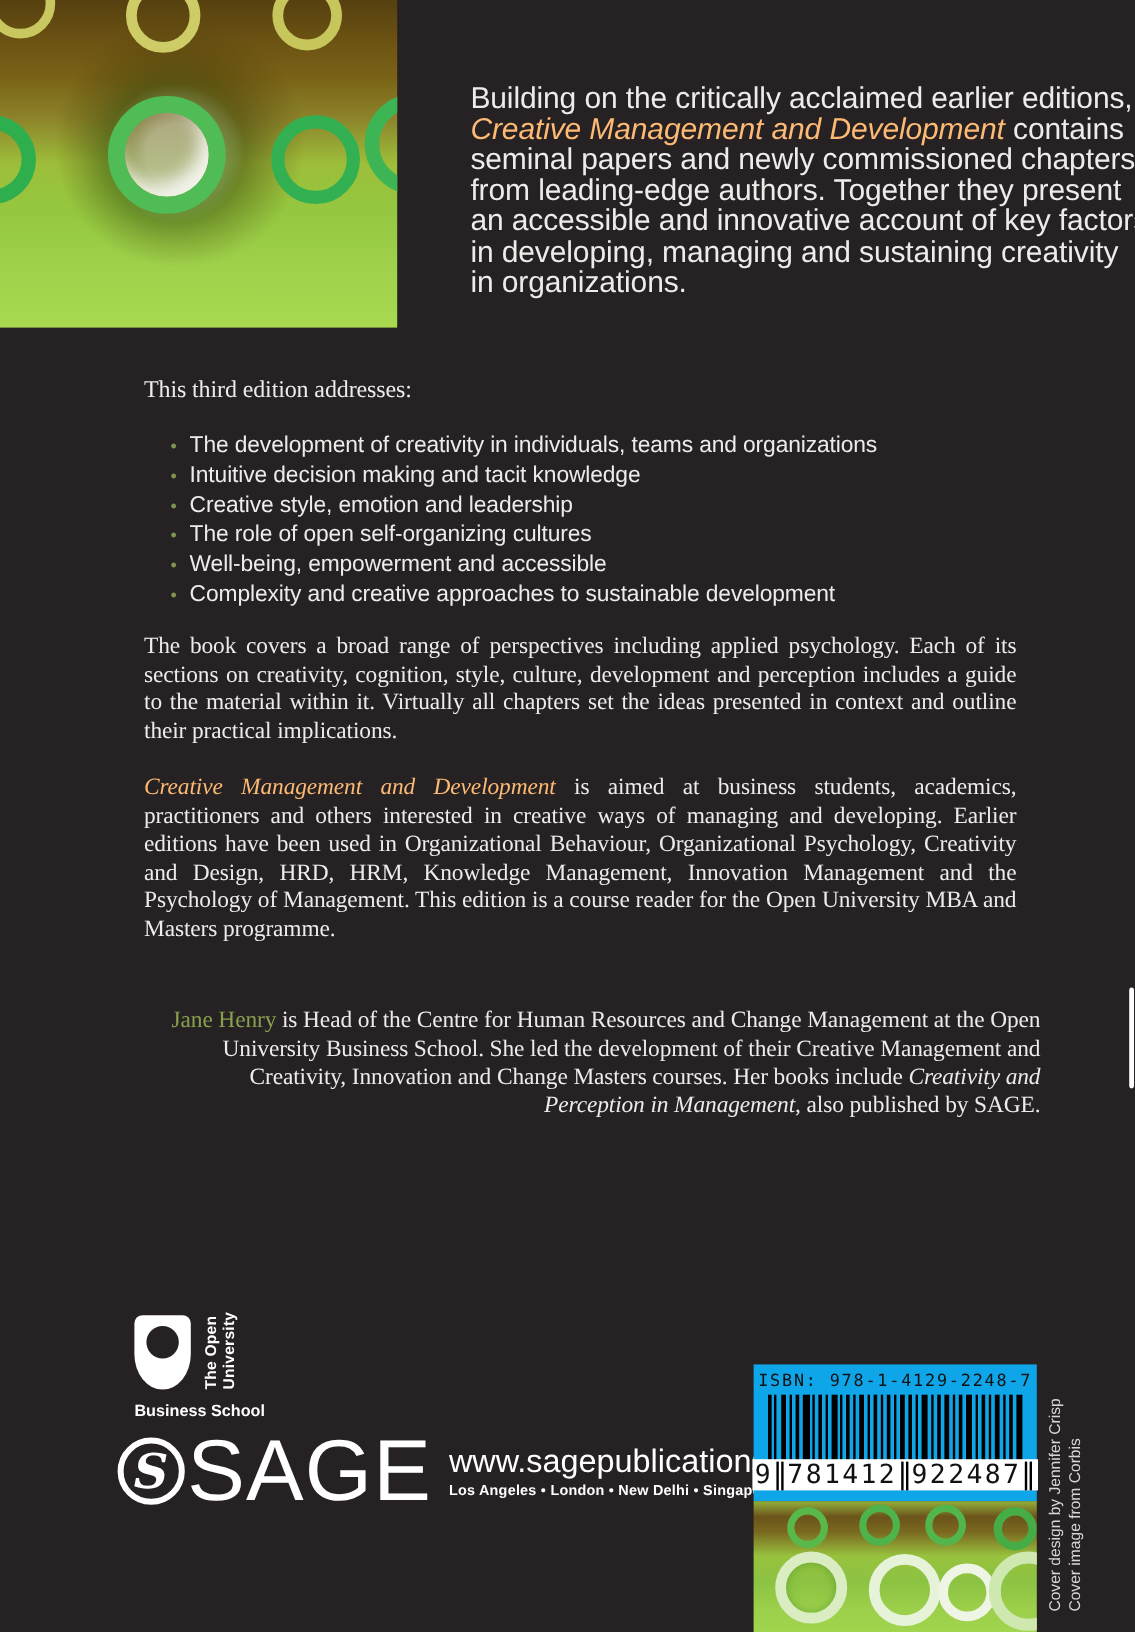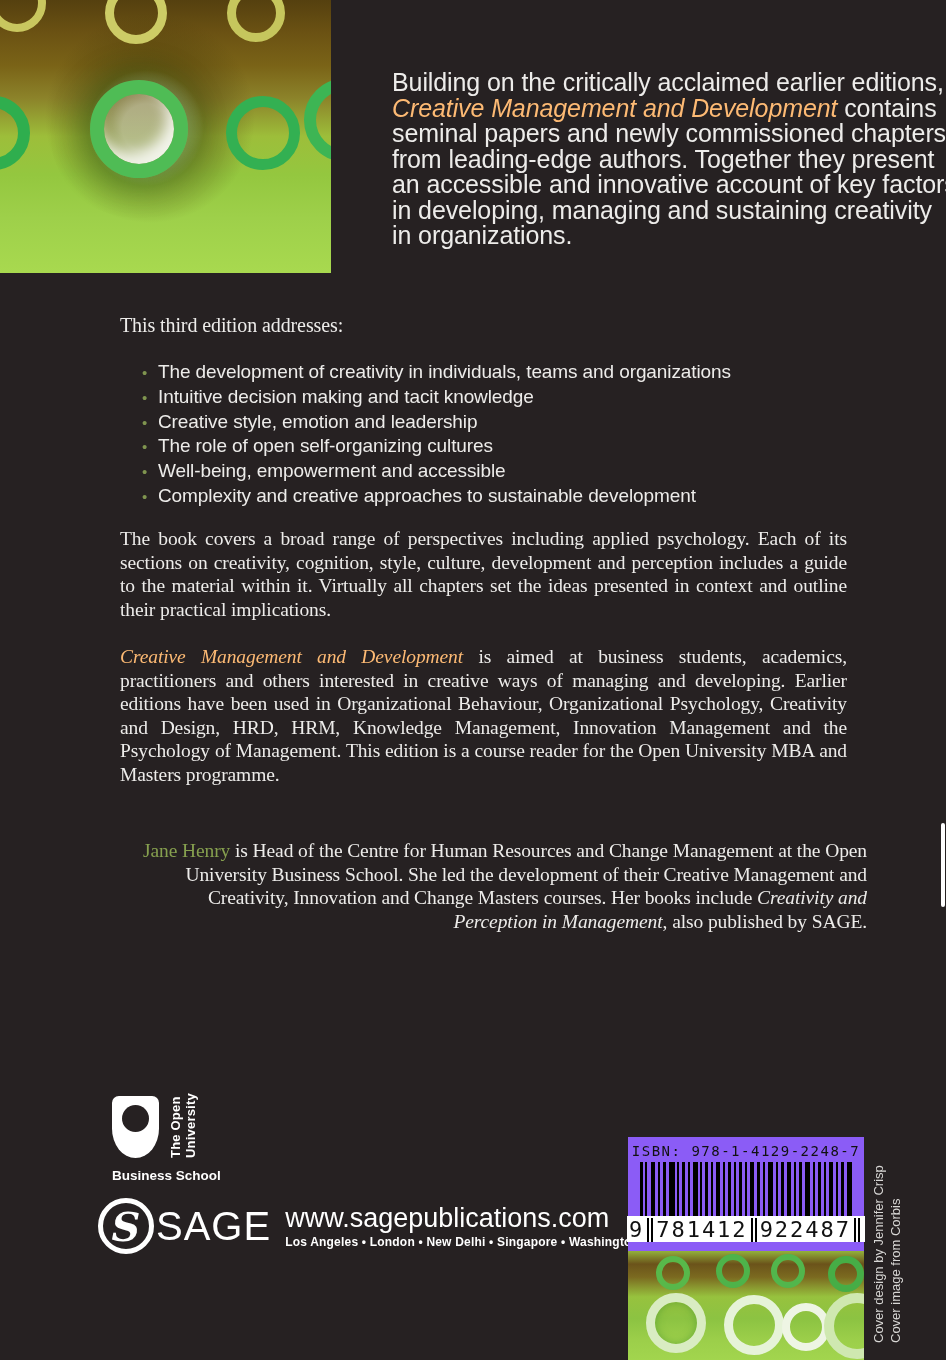--- a/index.html
+++ b/index.html
@@ -92,30 +92,30 @@
 
   
   .sage-row { position:absolute; left:98px; top:1198px; display:flex; align-items:center; }
   .sage-mark {
     width:56px; height:56px; border:5px solid #ffffff; border-radius:50%;
     display:flex; align-items:center; justify-content:center;
     font-family:"DejaVu Serif", serif; font-style:italic; font-weight:700;
     font-size:40px; color:#ffffff; flex:0 0 auto;
   }
   .sage-word {
-    font-size:40px; color:#ffffff; letter-spacing:1px; margin-left:2px; line-height:56px;
+    font-size:72px; color:#ffffff; letter-spacing:1px; margin-left:2px; line-height:56px;
   }
   .sage-text { margin-left:14px; }
   .sage-url  { font-size:27px; color:#ffffff; line-height:30px; }
   .sage-cities { font-size:12px; font-weight:700; color:#ffffff; margin-top:2px; letter-spacing:0.2px; }
 
   
   .barcode-box {
     position:absolute; left:628px; top:1137px; width:236px; height:114px;
-    background:#8b5cf6; color:#111111; display:flex; flex-direction:column; align-items:center;
+    background:#0ea5e9; color:#111111; display:flex; flex-direction:column; align-items:center;
   }
   .isbn-label {
     font-family:"DejaVu Sans Mono", monospace; font-size:14px; letter-spacing:1.5px;
     margin-top:6px;
   }
   .bars { margin-top:3px; }
   .digits-row {
     display:flex; align-items:flex-end; margin-top:-4px; height:26px;
     font-family:"DejaVu Sans Mono", monospace; font-size:22px; letter-spacing:2px;
     background:#ffffff; position:relative; z-index:2; padding:0 2px;

